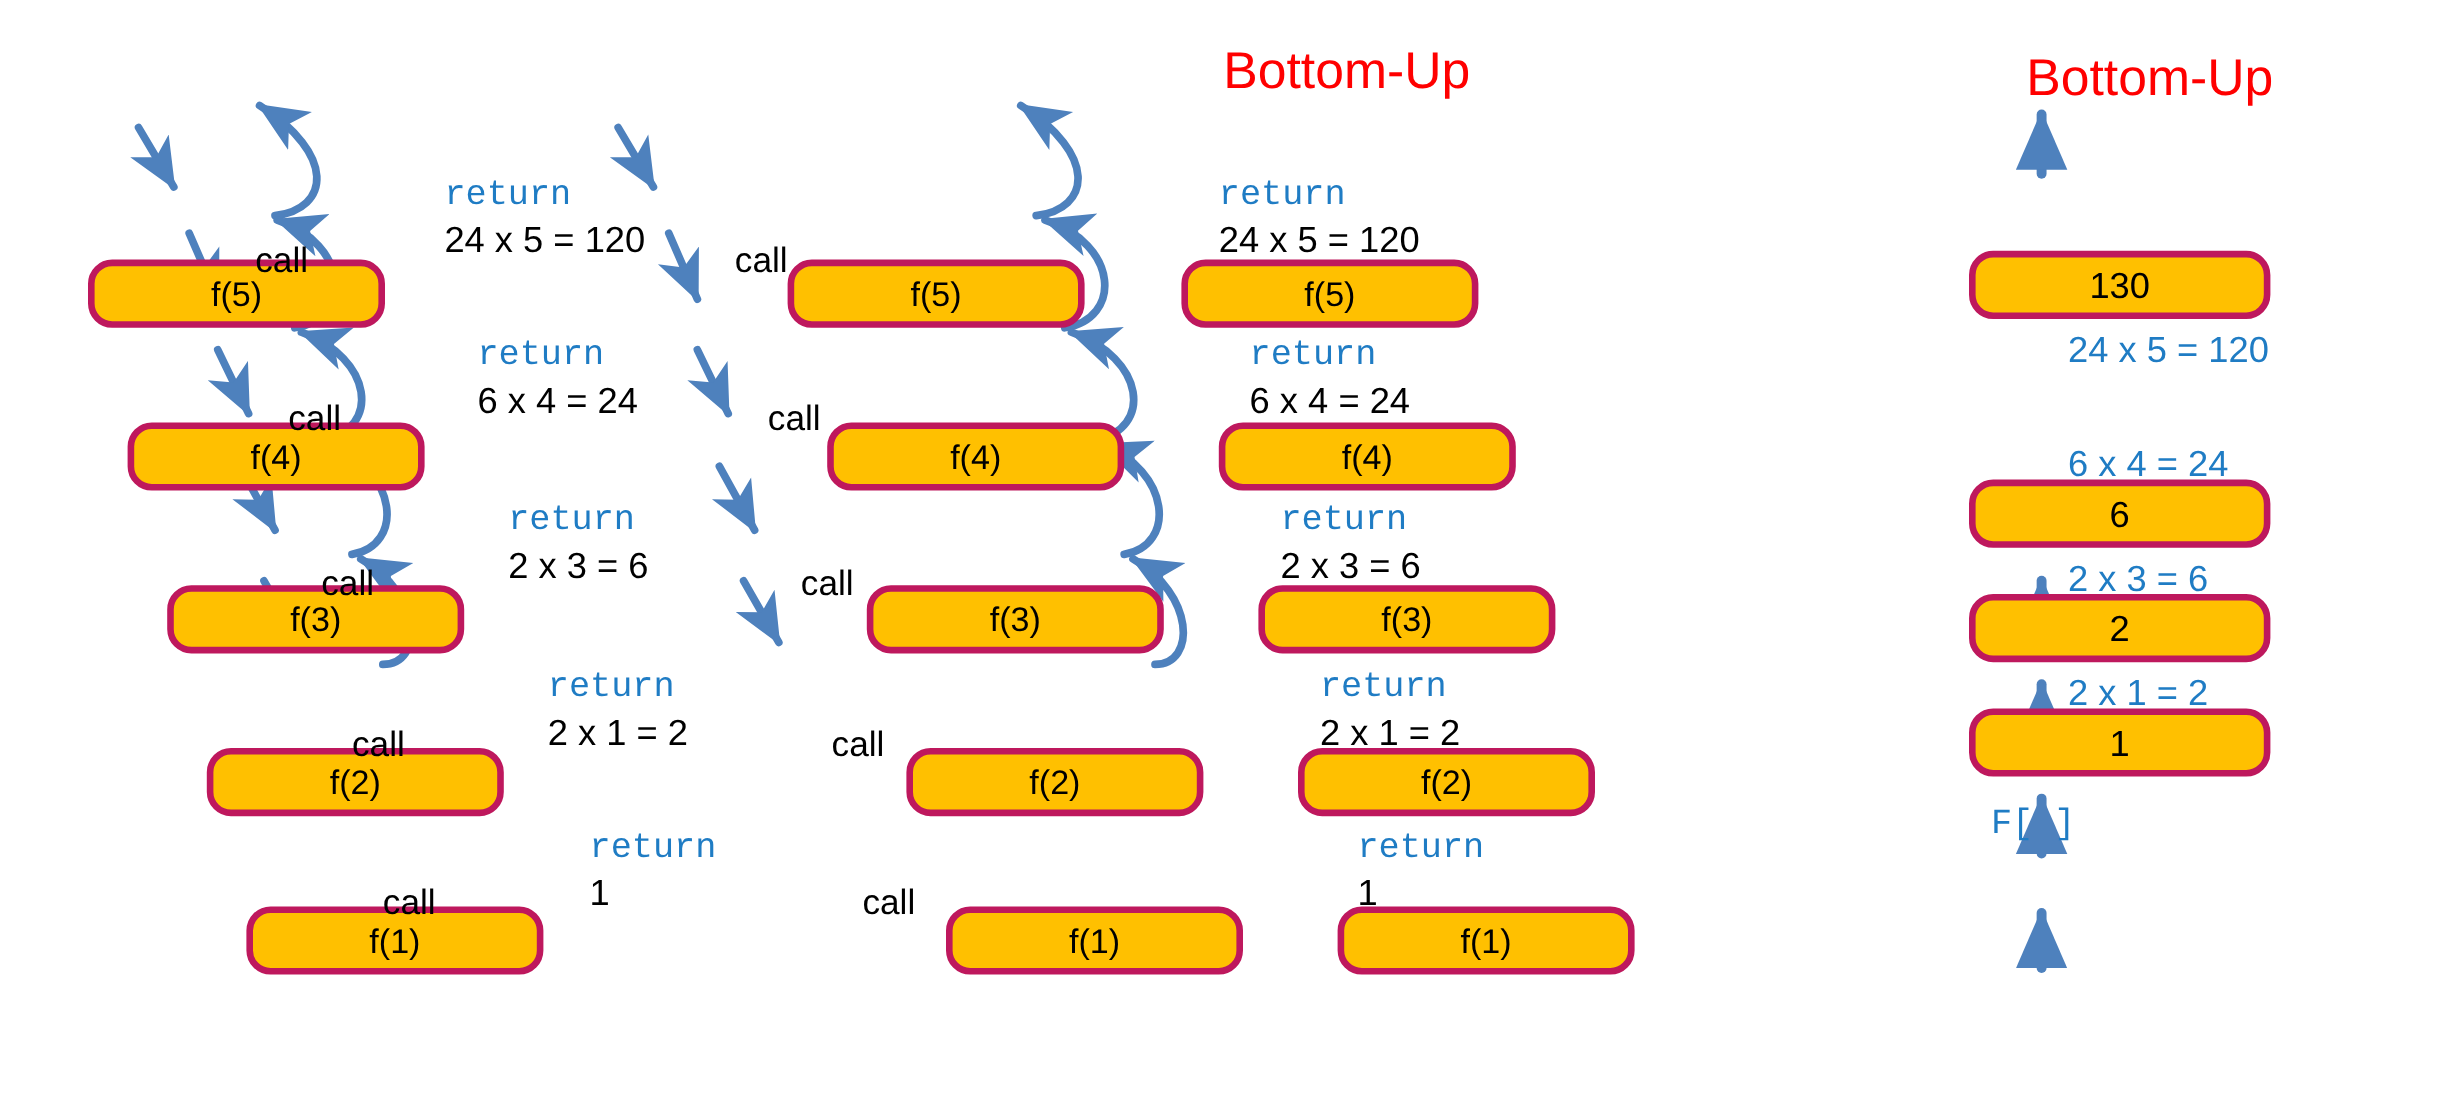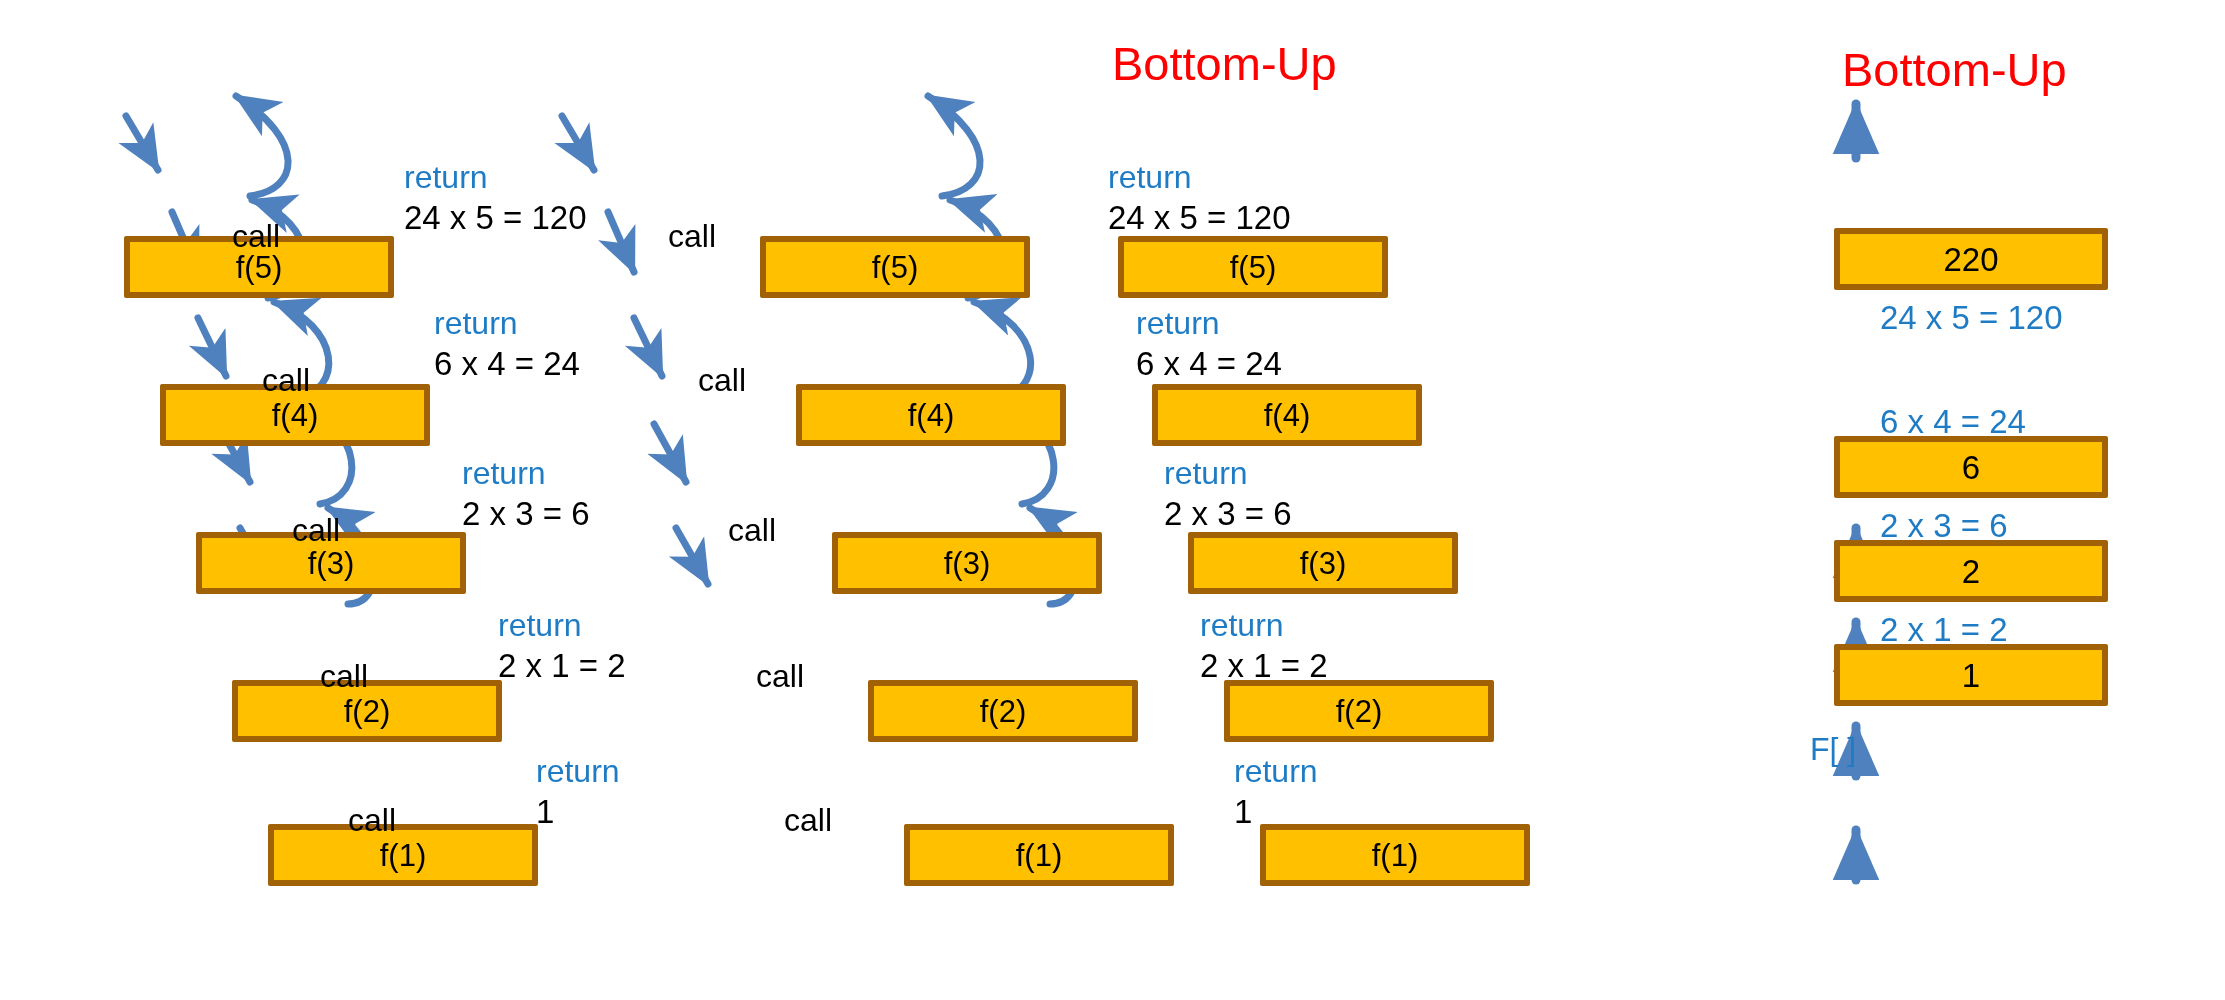--- a/index.html
+++ b/index.html
@@ -7,34 +7,33 @@
     width:2225px;height:1000px;
     font-family:"Liberation Sans","DejaVu Sans",sans-serif;
     overflow:hidden;position:relative;
   }
   #stage{position:absolute;left:0;top:0;width:2225px;height:1000px;}
   svg.layer{position:absolute;left:0;top:0;width:2225px;height:1000px;pointer-events:none;}
 
   .node{
     position:absolute;
     background:#FFC000;
-    border:6px solid #a16207;
-    border-radius:2px;
+    border:6px solid #be185d;
+    border-radius:22px;
     box-sizing:border-box;
     display:flex;align-items:center;justify-content:center;
     color:#000000;
     font-size:31px;
     line-height:1;
-    margin-left:44px;
   }
   .node.val{font-size:33px;}
 
   .lbl{position:absolute;white-space:pre;line-height:1.08;}
   .lbl.call{color:#000000;font-size:32px;margin-top:41px;}
-  .lbl.ret{color:#1F7CC4;font-size:32px;}
+  .lbl.ret{color:#1F7CC4;font-size:32px;font-family:Liberation Mono, monospace;}
   .lbl.eq{color:#000000;font-size:33px;}
   .lbl.arr{color:#1F7CC4;font-size:33px;}
 
   .title{
     position:absolute;
     color:#FF0000;
     font-size:47px;
     white-space:pre;
     line-height:1;
   }
@@ -147,21 +146,21 @@
 
   <div class="lbl ret" style="left:1164px;top:456px;">return</div>
   <div class="lbl eq" style="left:1164px;top:496px;">2 x 3 = 6</div>
 
   <div class="lbl ret" style="left:1200px;top:608px;">return</div>
   <div class="lbl eq" style="left:1200px;top:648px;">2 x 1 = 2</div>
 
   <div class="lbl ret" style="left:1234px;top:754px;">return</div>
   <div class="lbl eq" style="left:1234px;top:794px;">1</div>
 
-  <div class="node val" style="left:1790px;top:228px;width:274px;height:62px;">220</div>
+  <div class="node val" style="left:1790px;top:228px;width:274px;height:62px;">130</div>
   <div class="node val" style="left:1790px;top:436px;width:274px;height:62px;">6</div>
   <div class="node val" style="left:1790px;top:540px;width:274px;height:62px;">2</div>
   <div class="node val" style="left:1790px;top:644px;width:274px;height:62px;">1</div>
 
   <div class="lbl arr" style="left:1880px;top:300px;">24 x 5 = 120</div>
   <div class="lbl arr" style="left:1880px;top:404px;">6 x 4 = 24</div>
   <div class="lbl arr" style="left:1880px;top:508px;">2 x 3 = 6</div>
   <div class="lbl arr" style="left:1880px;top:612px;">2 x 1 = 2</div>
 
   <div class="lbl ret" style="left:1810px;top:732px;">F[ ]</div>

